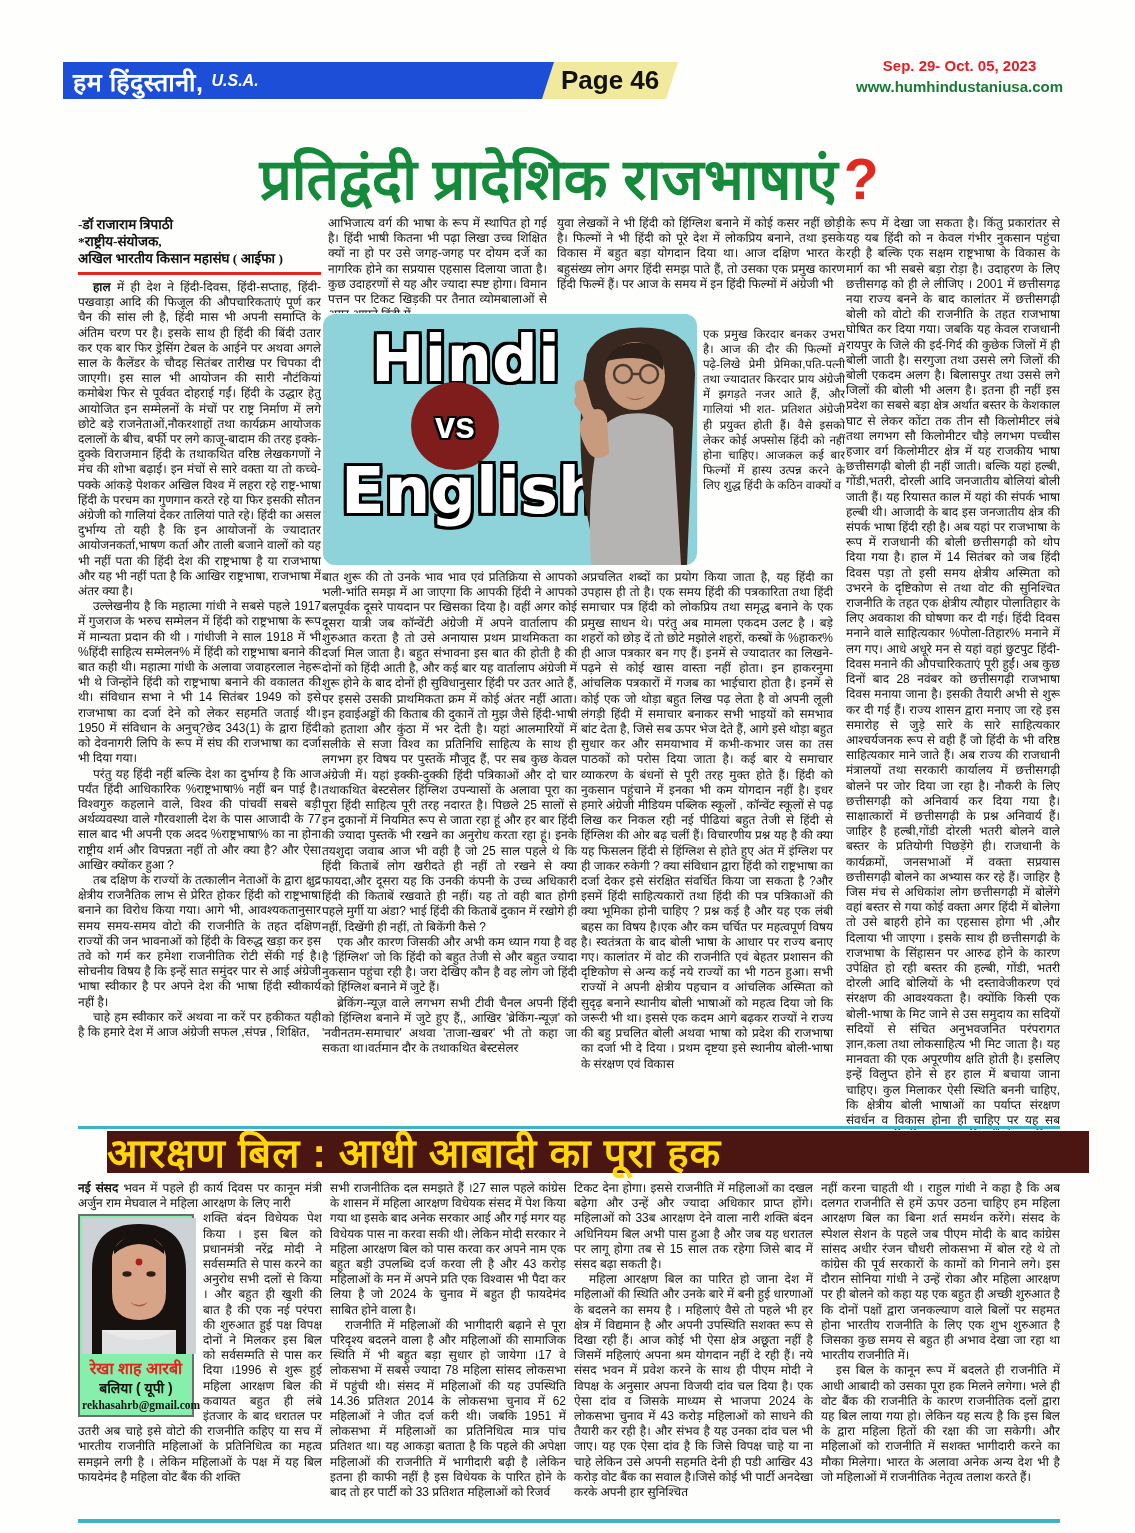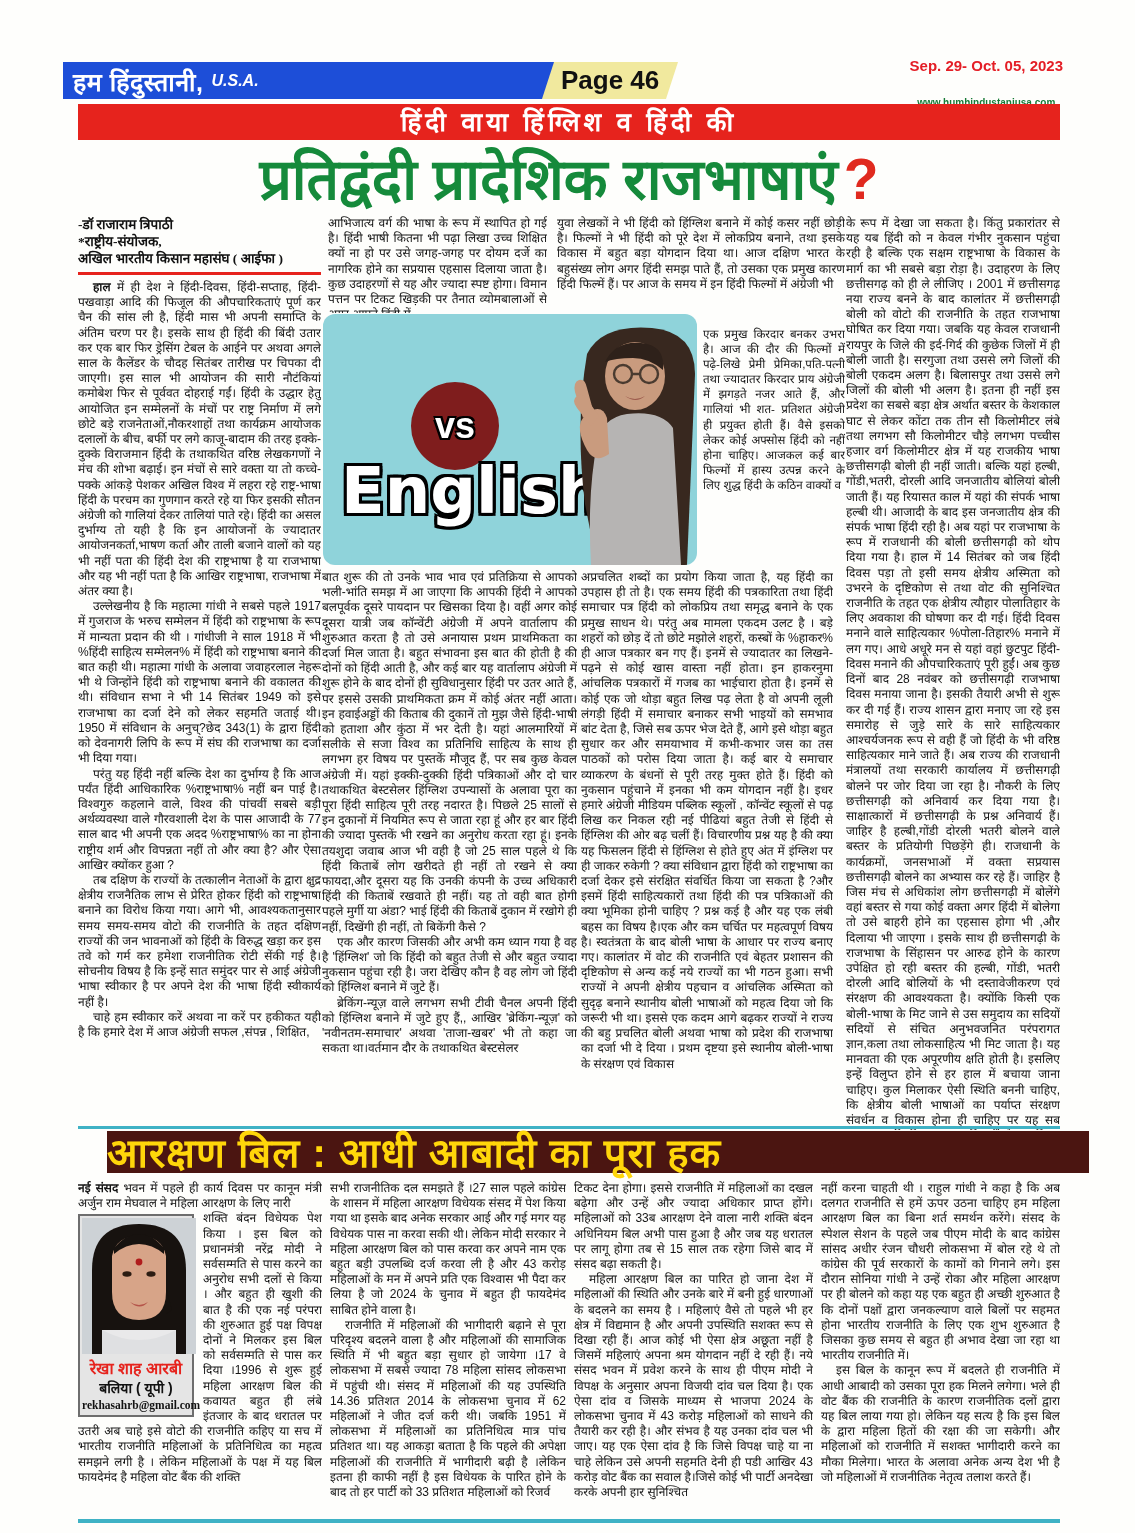--- a/index.html
+++ b/index.html
@@ -9,21 +9,21 @@
   
   .green-bar{left:63px;top:62px;width:505px;height:37px;background:#1d4ed8;color:#fff;
              display:flex;align-items:center;padding-left:10px;box-sizing:border-box;}
   .paper-name{font-size:25px;font-weight:bold;letter-spacing:.5px;}
   .paper-region{font-size:16px;font-weight:bold;font-style:italic;margin-left:8px;}
   .page-box{left:548px;top:62px;width:124px;height:37px;background:#f1e99e;transform:skewX(-18deg);
             display:flex;align-items:center;justify-content:center;}
   .page-box span{transform:skewX(18deg);font-size:26px;font-weight:bold;color:#111;}
   .masthead-right{right:72px;top:55px;text-align:center;line-height:21px;}
   .m-date{color:#e41e26;font-weight:bold;font-size:15px;}
-  .m-site{color:#177a36;font-weight:bold;font-size:10px;margin-top:16px;}
+  .m-site{color:#177a36;font-weight:bold;font-size:15px;}
   
   .strap{left:78px;top:104px;width:982px;height:36px;background:#e6231d;color:#fff;text-align:center;
          line-height:36px;font-size:26px;font-weight:bold;letter-spacing:4px;}
   .headline{left:78px;top:141px;width:982px;height:73px;text-align:center;line-height:76px;
             font-size:57px;font-weight:800;color:#158a3b;white-space:nowrap;}
   .headline .q{color:#e02a1f;margin-left:6px;}
   
   .bt{font-size:12px;line-height:15.2px;text-align:justify;color:#151515;overflow:hidden;}
   .bt p{margin:0;text-indent:15px;}
   .bt p.noind{text-indent:0;}
@@ -37,21 +37,21 @@
   .hve-2{left:18px;top:140px;font-size:64px;}
   .hve-vs{position:absolute;left:88px;top:68px;width:88px;height:88px;background:#7f1d1d;border-radius:50%;
           color:#fff;font-size:36px;font-weight:800;display:flex;align-items:center;justify-content:center;
           text-shadow:-2px -2px 0 #000,2px -2px 0 #000,-2px 2px 0 #000,2px 2px 0 #000;}
   .hve svg{position:absolute;right:0;bottom:0;}
   
   .teal-line{background:#3fb2c5;}
   .maroon-bar{left:78px;top:1131px;width:982px;height:42px;background:#4b1511;color:#ffd60a;
               text-align:left;line-height:44px;font-size:40px;font-weight:800;letter-spacing:1px;margin-left:29px;}
   .author-box{float:left;width:116px;border:2px solid #6e6e6e;margin:3px 9px 3px 0;padding:2px;
-              box-sizing:border-box;text-align:center;background:#e5e5e5;}
+              box-sizing:border-box;text-align:center;background:#86efac;}
   .a-name{color:#e6231d;font-weight:bold;font-size:16px;line-height:20px;}
   .a-loc{color:#111;font-weight:bold;font-size:14px;line-height:18px;}
   .a-mail{color:#111;font-weight:bold;font-size:11.5px;line-height:16px;font-family:"Liberation Serif",serif;}
 </style>
 </head>
 <body>
 
 <div id="page">
 
   <div class="abs green-bar">
@@ -59,21 +59,20 @@
     <span class="paper-region">U.S.A.</span>
   </div>
   <div class="abs page-box">
     <span>Page 46</span>
   </div>
   <div class="abs masthead-right">
     <div class="m-date">Sep. 29- Oct. 05, 2023</div>
     <div class="m-site">www.humhindustaniusa.com</div>
   </div>
 
-  <div class="abs strap">हिंदी वाया हिंग्लिश व हिंदी की</div>
   <div class="abs headline">
     <span>प्रतिद्वंदी प्रादेशिक राजभाषाएं</span><span class="q">?</span>
   </div>
 
   <div class="abs bt" style="left:78px;top:216px;width:243px;height:914px;">
     <div class="byline">
       <div>-डॉ राजाराम त्रिपाठी</div>
       <div>*राष्ट्रीय-संयोजक,</div>
       <div>अखिल भारतीय किसान महासंघ ( आईफा )</div>
     </div>
@@ -87,20 +86,21 @@
 
   <div class="abs bt" style="left:328px;top:216px;width:219px;height:97px;">
     <p class="noind">आभिजात्य वर्ग की भाषा के रूप में स्थापित हो गई है। हिंदी भाषी कितना भी पढ़ा लिखा उच्च शिक्षित क्यों ना हो पर उसे जगह-जगह पर दोयम दर्जे का नागरिक होने का सप्रयास एहसास दिलाया जाता है। कुछ उदाहरणों से यह और ज्यादा स्पष्ट होगा। विमान पत्तन पर टिकट खिड़की पर तैनात व्योमबालाओं से अगर आपने हिंदी में</p>
   </div>
 
   <div class="abs bt" style="left:557px;top:216px;width:288px;height:97px;">
     <p class="noind">युवा लेखकों ने भी हिंदी को हिंग्लिश बनाने में कोई कसर नहीं छोड़ी है। फिल्मों ने भी हिंदी को पूरे देश में लोकप्रिय बनाने, तथा इसके विकास  में बहुत बड़ा योगदान दिया था। आज दक्षिण भारत के  बहुसंख्य लोग अगर हिंदी समझ पाते हैं, तो उसका एक प्रमुख कारण हिंदी फिल्में हैं। पर आज के समय में इन हिंदी फिल्मों में अंग्रेजी भी</p>
   </div>
 
   <div class="abs hve">
+    <div class="hve-word hve-1">Hindi</div>
     <div class="hve-vs">vs</div>
     <div class="hve-word hve-2">English</div>
     <svg width="140" height="251" viewBox="0 0 140 251">
       <path d="M30 40 Q18 110 28 190 L40 251 L130 251 L138 60 Q138 18 95 14 Q45 10 30 40 Z" fill="#38281f"></path>
       <ellipse cx="78" cy="62" rx="30" ry="34" fill="#c99b7e"></ellipse>
       <path d="M48 48 Q60 24 90 30 Q108 34 106 56 Q92 44 76 44 Q58 44 48 48 Z" fill="#2e211a"></path>
       <circle cx="66" cy="60" r="9" fill="none" stroke="#4a3b30" stroke-width="2.4"></circle>
       <circle cx="92" cy="60" r="9" fill="none" stroke="#4a3b30" stroke-width="2.4"></circle>
       <line x1="75" y1="60" x2="83" y2="60" stroke="#4a3b30" stroke-width="2.4"></line>
       <path d="M68 82 Q78 88 88 82 Q79 90 68 82 Z" fill="#9c5a4c"></path>

